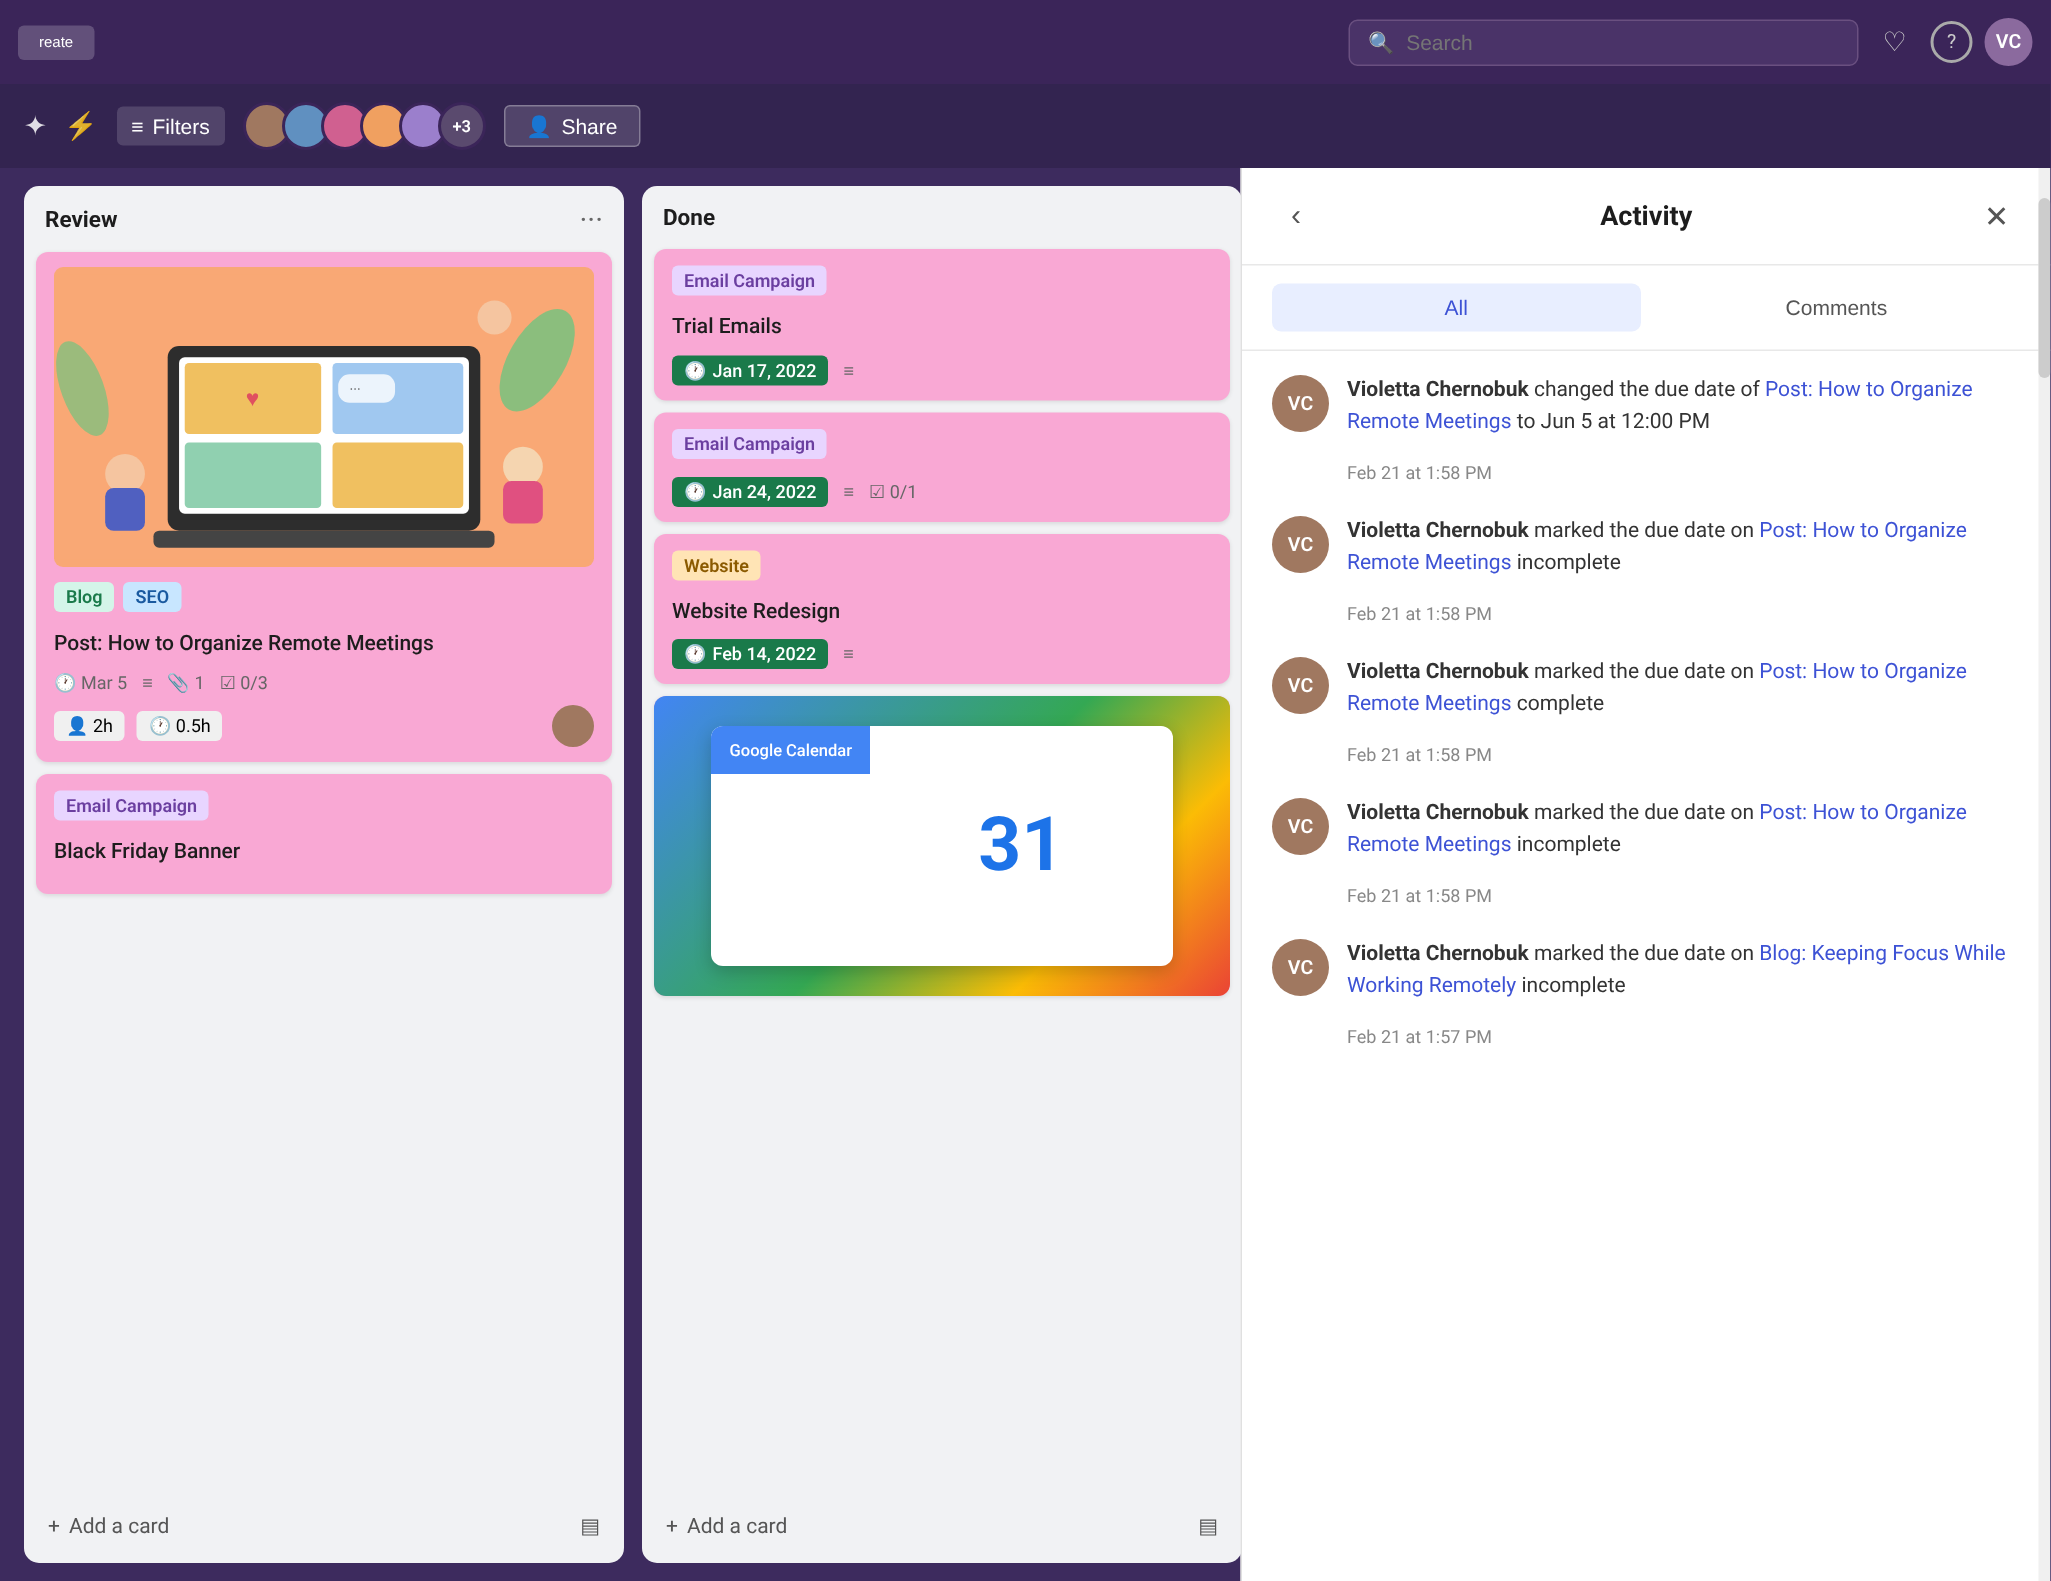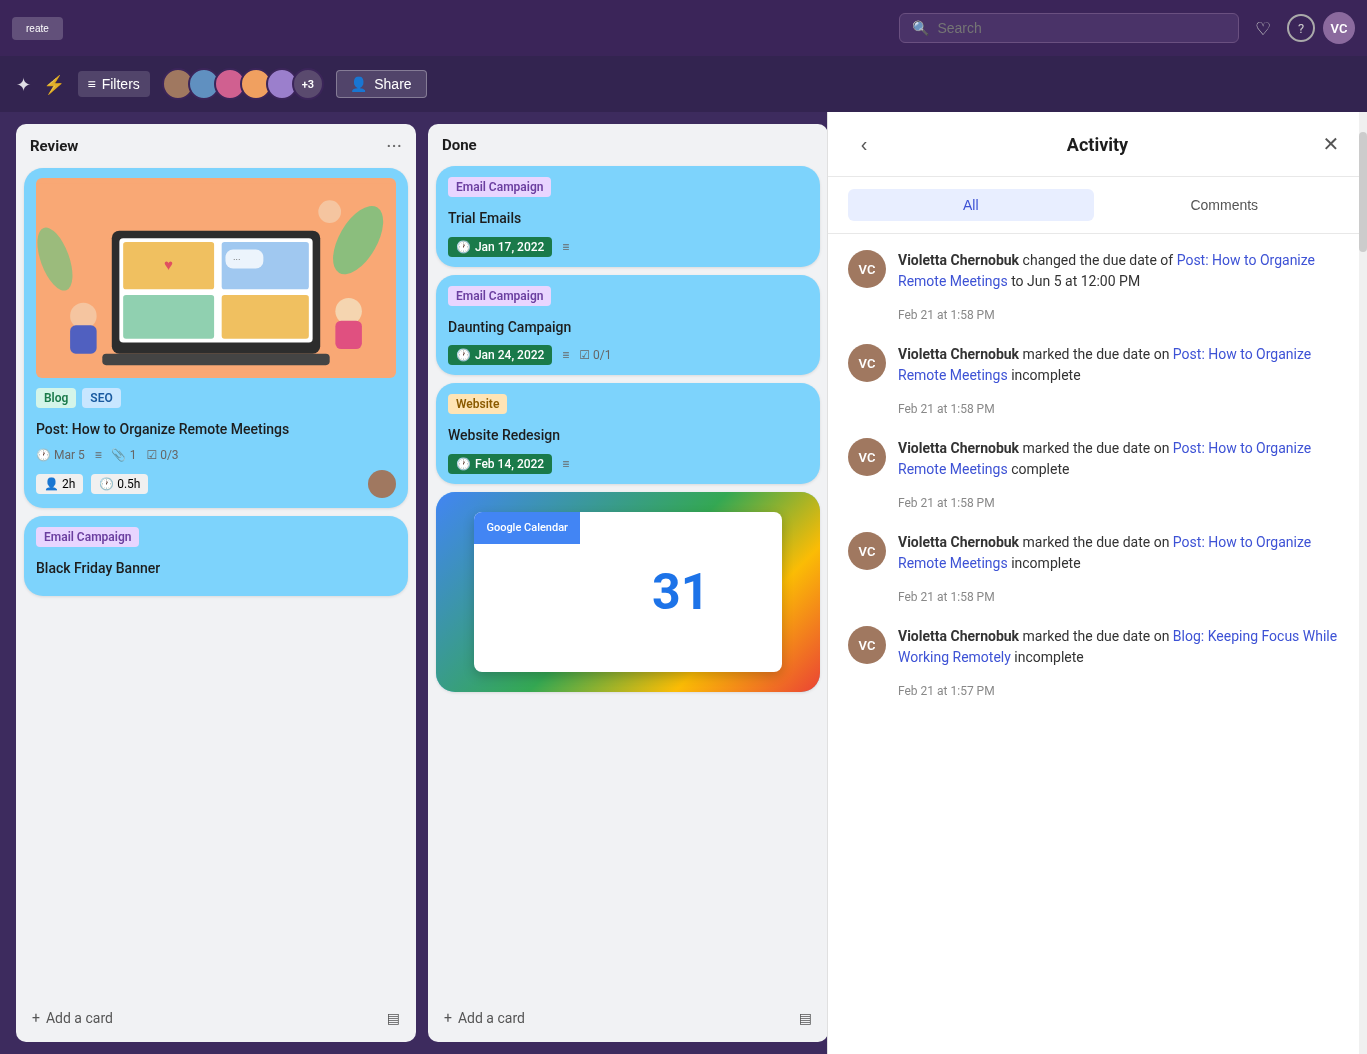--- a/index.html
+++ b/index.html
@@ -146,22 +146,22 @@
       padding: 4px 8px;
       overflow-y: auto;
       flex: 1;
       display: flex;
       flex-direction: column;
       gap: 8px;
     }
 
     
     .card {
-      background: #7dd3fc;
-      border-radius: 19px;
+      background: #f9a8d4;
+      border-radius: 8px;
       padding: 10px 12px;
       box-shadow: 0 1px 3px rgba(0,0,0,0.1);
       cursor: pointer;
     }
     .card-image {
       width: 100%;
       height: 200px;
       border-radius: 6px;
       margin-bottom: 10px;
       overflow: hidden;
@@ -500,21 +500,20 @@
         <div class="card-meta">
           <span class="date-badge">🕐 <span>Jan 17, 2022</span></span>
           <span>≡</span>
         </div>
       </div>
 
       <div class="card">
         <div style="margin-bottom:6px;">
           <span class="tag tag-email">Email Campaign</span>
         </div>
-        <div class="card-title">Daunting Campaign</div>
         <div class="card-meta">
           <span class="date-badge">🕐 <span>Jan 24, 2022</span></span>
           <span>≡</span>
           <span>☑ <span>0/1</span></span>
         </div>
       </div>
 
       <div class="card">
         <div style="margin-bottom:6px;">
           <span class="tag tag-website">Website</span>

